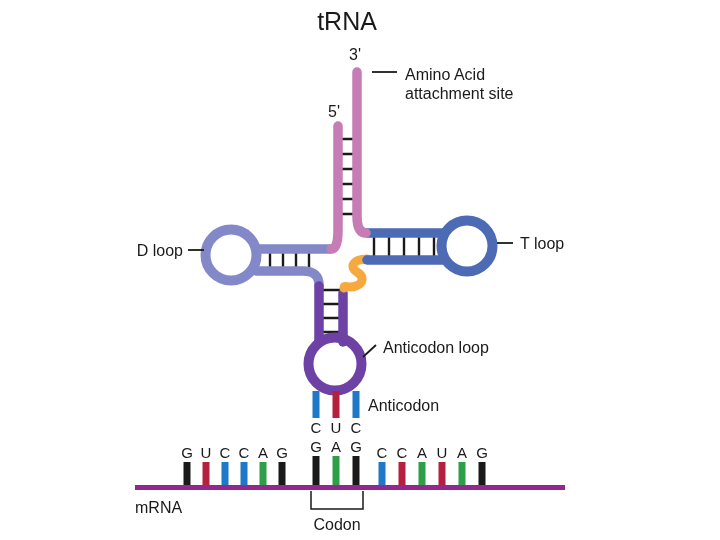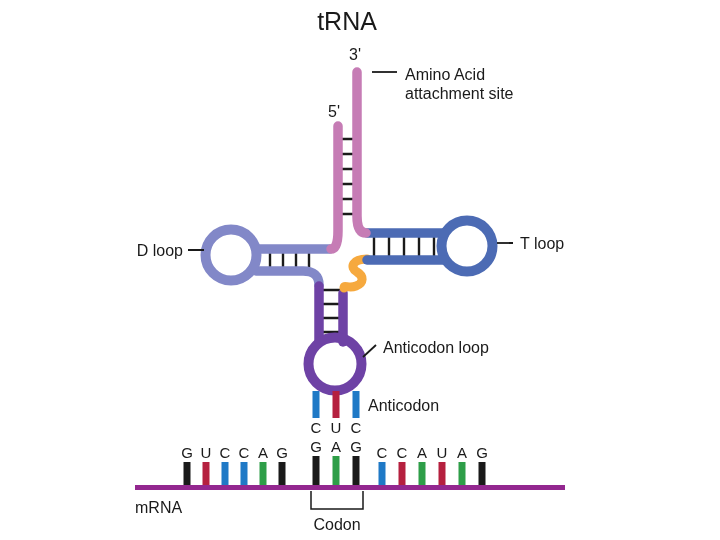--- a/index.html
+++ b/index.html
@@ -1,17 +1,17 @@
 <!DOCTYPE html>
 <html style="--c-background: #ffffff; --c-text: #1a1a1a; --c-acceptor_stem: #c67cb5; --c-d_arm: #8288c8; --c-t_arm: #4c6bb4; --c-anticodon_arm: #6e42a5; --c-variable_loop: #f6a93e; --c-mrna_strand: #93278f; --c-base_pair_rung: #1a1a1a;"><head>
 <meta charset="utf-8">
 <style>
   html,body{margin:0;padding:0;}
   body{background:#ffffff;}
-  .stage{position:relative;width:720px;height:540px;background:var(--c-background,#fff);overflow:hidden;border-radius:32px;}
+  .stage{position:relative;width:720px;height:540px;background:var(--c-background,#fff);overflow:hidden;}
   svg{display:block;}
   text{font-family:"Liberation Sans","DejaVu Sans",sans-serif;fill:var(--c-text,#1a1a1a);}
   .title{font-size:25px;}
   .label{font-size:16px;}
   .prime{font-size:16px;}
   .seq{font-size:15px;}
   .strand{fill:none;stroke-linecap:round;stroke-linejoin:round;}
   .acceptor{stroke:var(--c-acceptor_stem);stroke-width:9.5;}
   .darm{stroke:var(--c-d_arm);stroke-width:9.5;}
   .tarm{stroke:var(--c-t_arm);stroke-width:9.5;}

